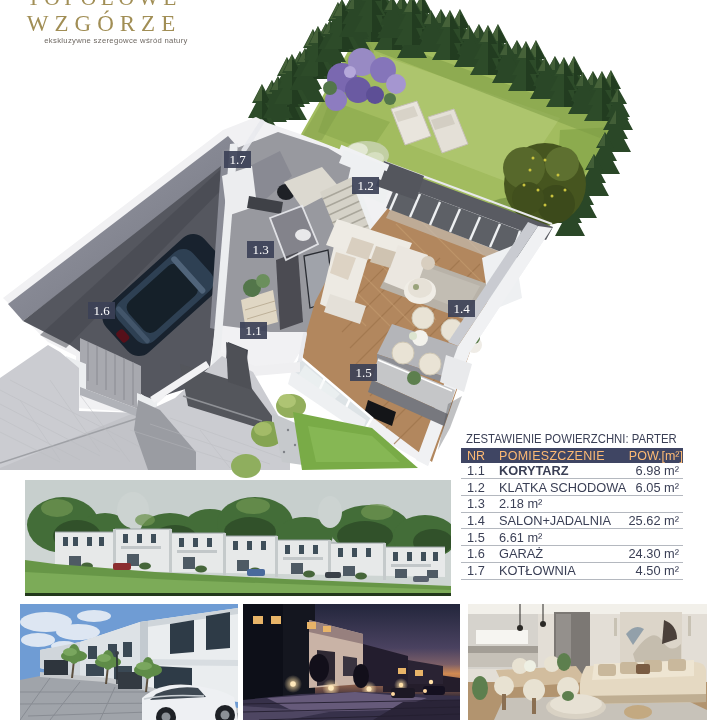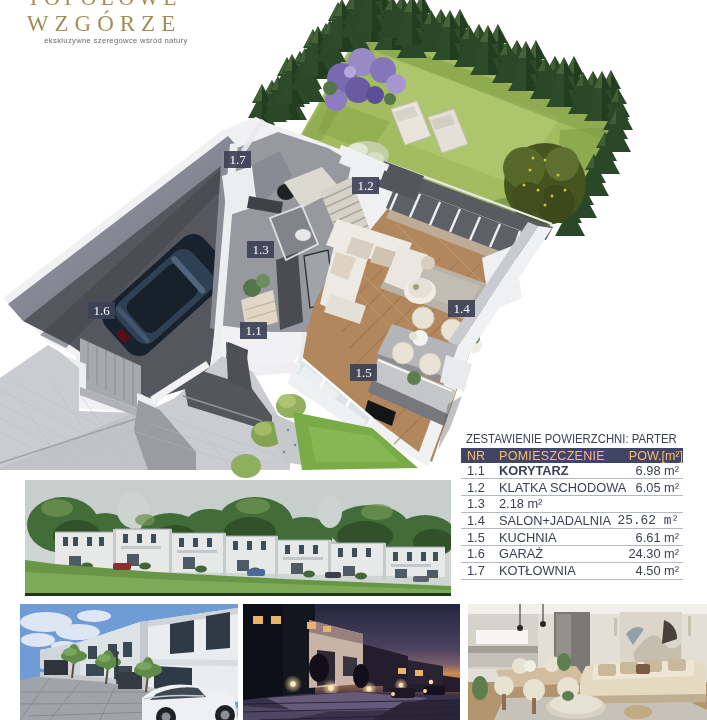--- a/index.html
+++ b/index.html
@@ -450,26 +450,25 @@
         </div>
 
     <div style="display:flex;align-items:center;height:15.73px;border-bottom:1px solid #b4b8bf;">
           <span style="width:32px;padding-left:6px;">1.3</span>
           <span style="padding-right:4px;">2.18 m²</span>
         </div>
 
     <div style="display:flex;align-items:center;height:15.73px;border-bottom:1px solid #b4b8bf;">
           <span style="width:32px;padding-left:6px;">1.4</span>
           <span style="flex:1;">SALON+JADALNIA</span>
-          <span style="padding-right:4px;font-family:Liberation Mono, monospace;">25.62 m²</span>
+          <span style="padding-right:4px;">25.62 m²</span>
         </div>
 
     <div style="display:flex;align-items:center;height:15.73px;border-bottom:1px solid #b4b8bf;">
           <span style="width:32px;padding-left:6px;">1.5</span>
-          <span style="flex:1;">KUCHNIA</span>
           <span style="padding-right:4px;">6.61 m²</span>
         </div>
 
     <div style="display:flex;align-items:center;height:15.73px;border-bottom:1px solid #b4b8bf;">
           <span style="width:32px;padding-left:6px;">1.6</span>
           <span style="flex:1;">GARAŻ</span>
           <span style="padding-right:4px;">24.30 m²</span>
         </div>
 
     <div style="display:flex;align-items:center;height:15.73px;border-bottom:1px solid #b4b8bf;">

